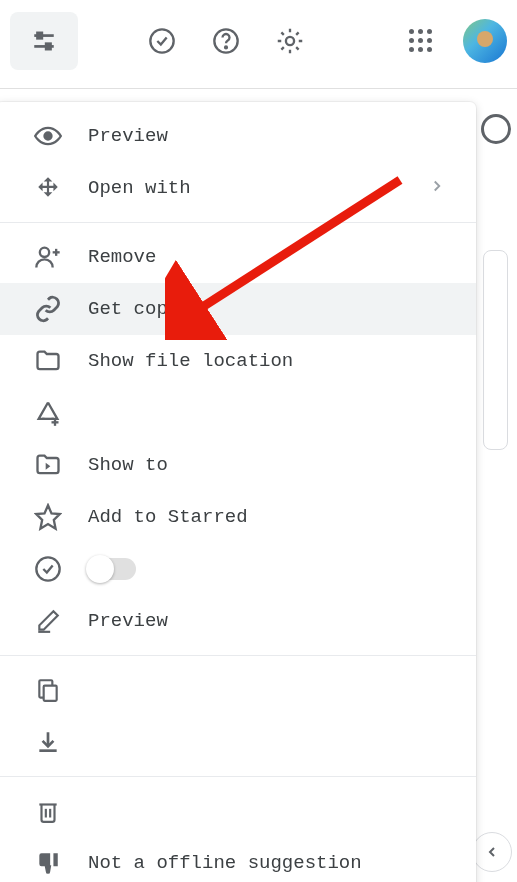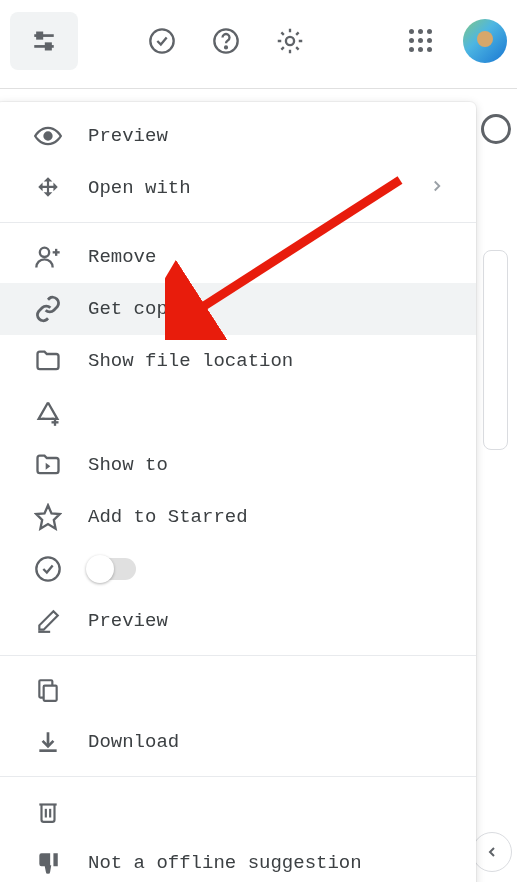--- a/index.html
+++ b/index.html
@@ -357,21 +357,20 @@
     </span>
   </div>
   <div class="menu-item">
     <span class="menu-icon">
       <svg width="26" height="26" viewBox="0 0 24 24" fill="none" stroke="#5f6368" stroke-width="2.5">
           <line x1="12" y1="3" x2="12" y2="15"></line>
           <polyline points="7 11 12 16 17 11"></polyline>
           <line x1="4" y1="20" x2="20" y2="20"></line>
         </svg>
     </span>
-    <span class="menu-label">Download</span>
   </div>
 
   <hr class="menu-divider">
 
   <div class="menu-item">
     <span class="menu-icon">
       <svg width="26" height="26" viewBox="0 0 24 24" fill="none" stroke="#5f6368" stroke-width="2">
           <path d="M4 6h16"></path>
           <path d="M6 6v14a2 2 0 0 0 2 2h8a2 2 0 0 0 2-2V6"></path>
           <line x1="10" y1="10" x2="10" y2="18"></line>

